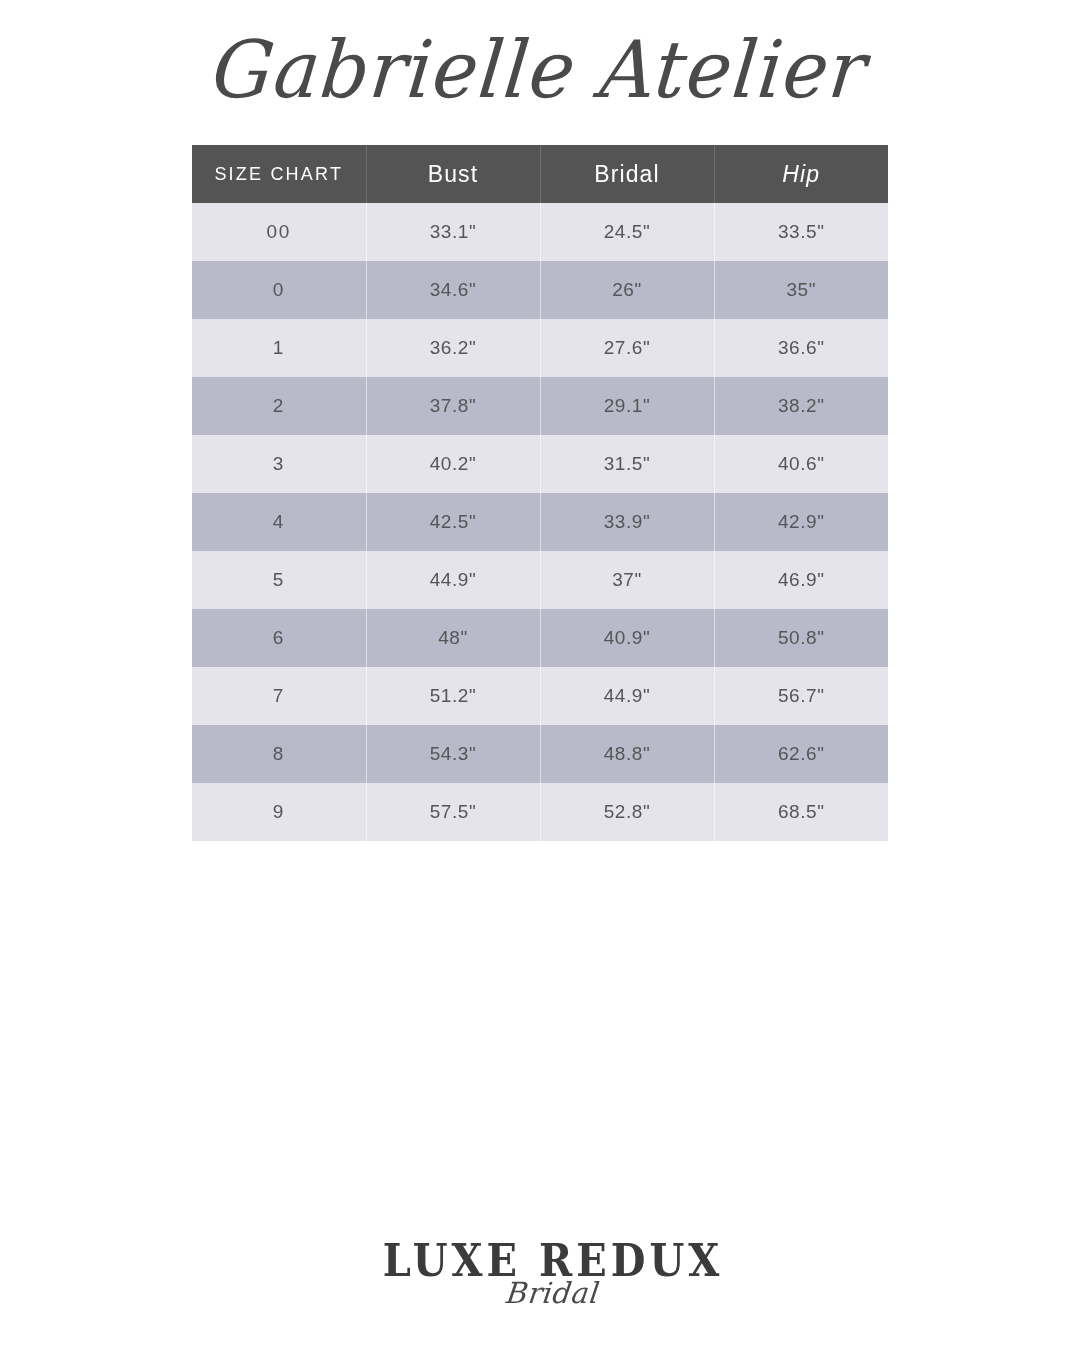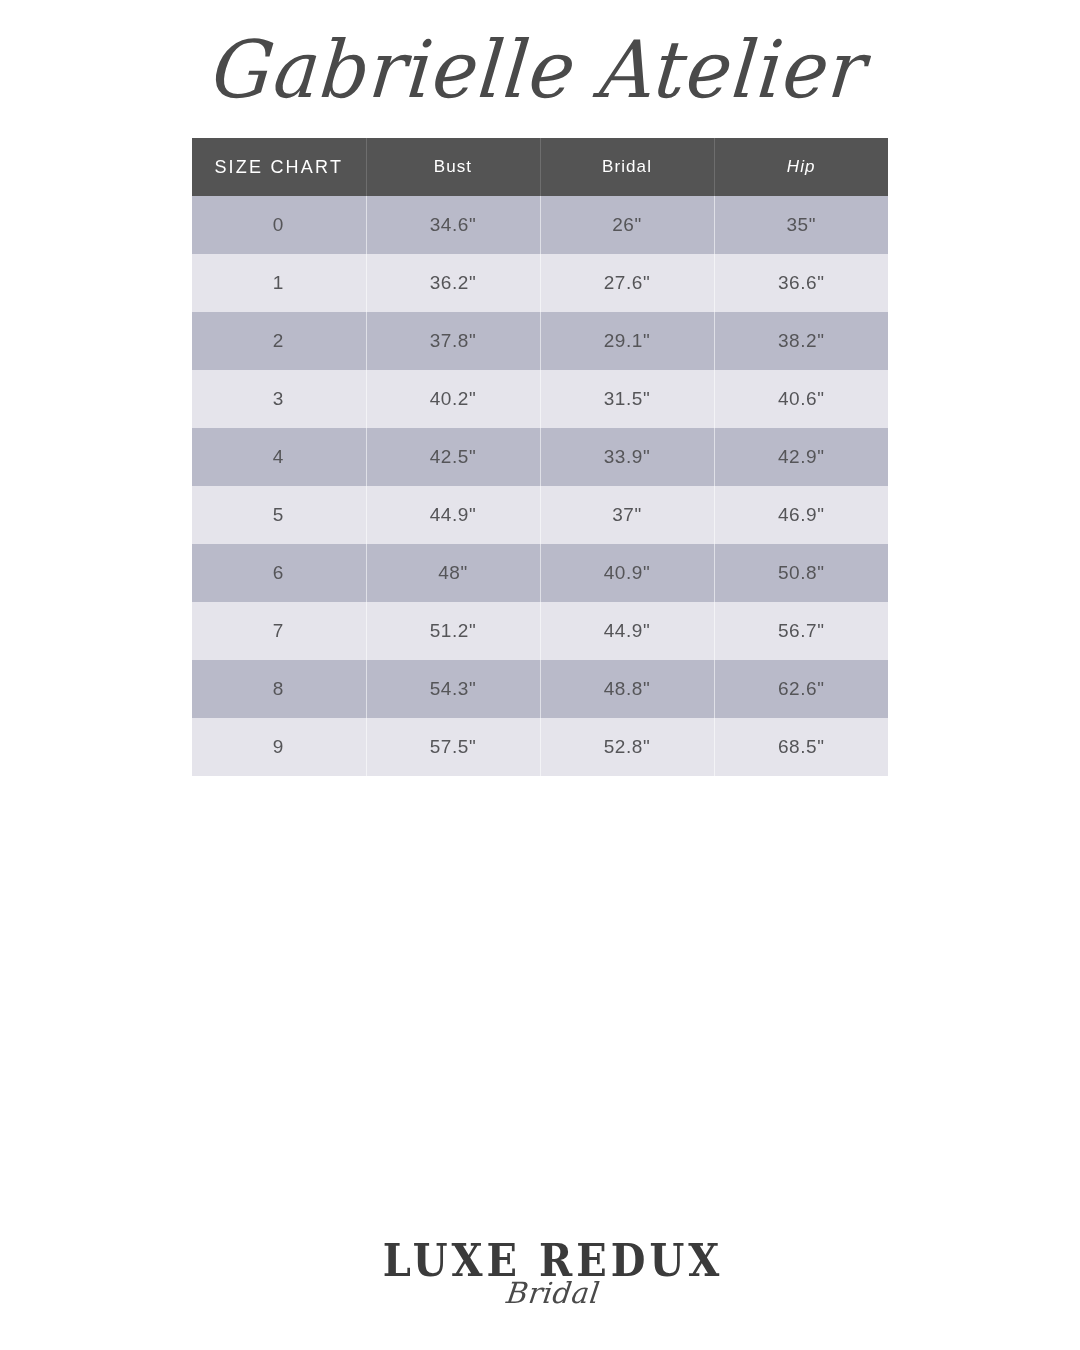--- a/index.html
+++ b/index.html
@@ -41,21 +41,21 @@
     color: #4a4a4a;
     letter-spacing: 1px;
     transform: skewX(-6deg) scaleY(1.04);
     white-space: nowrap;
   }
 
   
   .size-table {
     position: absolute;
     left: 192px;
-    top: 138px;
+    top: 145px;
     width: 696px;
     border-collapse: collapse;
     table-layout: fixed;
   }
   .size-table col.c-size { width: 174px; }
   .size-table col.c-bust { width: 174px; }
   .size-table col.c-waist { width: 174px; }
   .size-table col.c-hip  { width: 174px; }
 
   .size-table th,
@@ -69,21 +69,21 @@
     letter-spacing: 0.6px;
     color: #555558;
     border-right: 1px solid rgba(255,255,255,0.55);
   }
   .size-table th:last-child,
   .size-table td:last-child { border-right: none; }
 
   .size-table thead th {
     background: #545454;
     color: #ffffff;
-    font-size: 17px;
+    font-size: 23px;
     letter-spacing: 1.1px;
     border-right: 1px solid #6e6e6e;
   }
   .size-table thead th:last-child { border-right: none; font-style: italic; }
   .size-table thead th.head-size {
     letter-spacing: 2.2px;
     font-size: 18px;
   }
 
   .size-table tbody tr.row-light td { background: #e5e4eb; }
@@ -153,20 +153,26 @@
     </colgroup>
     <thead>
       <tr>
         <th class="head-size">SIZE CHART</th>
         <th>Bust</th>
         <th>Bridal</th>
         <th>Hip</th>
       </tr>
     </thead>
     <tbody>
+      <tr class="row-light">
+        <td class="cell-size">00</td>
+        <td>33.1"</td>
+        <td>24.5"</td>
+        <td>33.5"</td>
+      </tr>
       <tr class="row-dark">
         <td class="cell-size">0</td>
         <td>34.6"</td>
         <td>26"</td>
         <td>35"</td>
       </tr>
       <tr class="row-light">
         <td class="cell-size">1</td>
         <td>36.2"</td>
         <td>27.6"</td>

